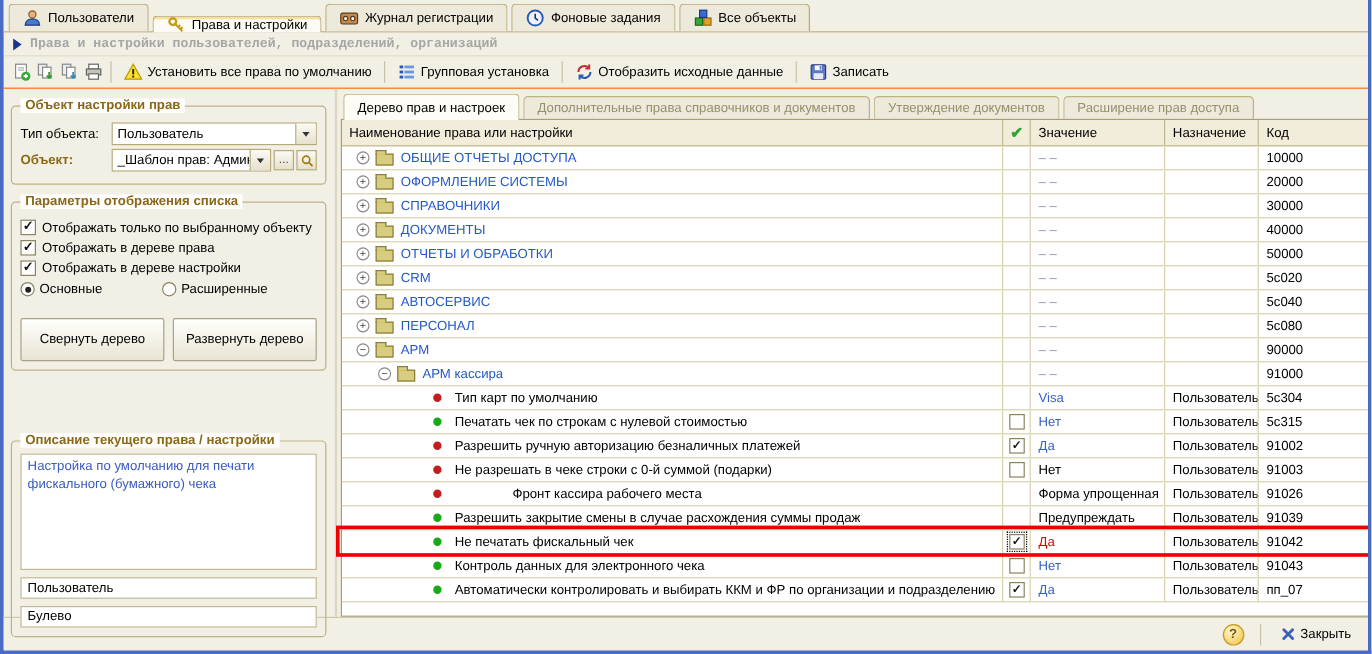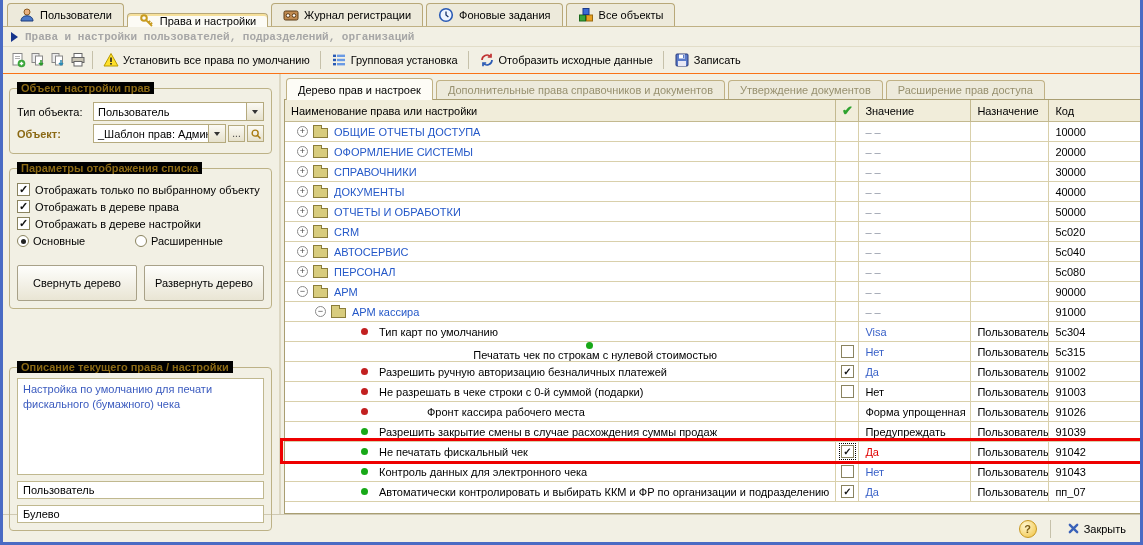--- a/index.html
+++ b/index.html
@@ -26,21 +26,21 @@
   .tbtn { display:flex; align-items:center; gap:4px; padding:2px 5px; border:1px solid transparent; border-radius:2px; white-space:nowrap; }
   .tsep { width:1px; height:18px; background:#c6c1aa; margin:0 4px; }
 
   
   .content { display:flex; height:440px; }
   .left { width:278px; padding:6px 7px 0 6px; border-right:2px solid #dcd7c2; }
   .main { flex:1; display:flex; flex-direction:column; padding:3px 4px 0 3px; }
 
   
   .group { border:1px solid #bdb287; border-radius:4px; position:relative; padding:10px 7px 7px; }
-  .gtitle { position:absolute; top:-7px; left:7px; background:#000000; padding:0 4px; color:#8b6914; font-weight:bold; white-space:nowrap; }
+  .gtitle { position:absolute; top:-7px; left:7px; background:#ffffff; padding:0 4px; color:#8b6914; font-weight:bold; white-space:nowrap; }
   .frow { display:flex; align-items:center; margin:3px 0; }
   .flabel { width:76px; flex:none; }
   .flabel.brown { color:#8b6914; font-weight:bold; }
   .combo { flex:1; display:flex; align-items:center; border:1px solid #b5aa7e; background:#fff; height:19px; min-width:0; }
   .combo .val { flex:1; padding:0 4px; white-space:nowrap; overflow:hidden; }
   .sqbtn { width:17px; height:17px; flex:none; background:linear-gradient(#fbfaf4,#e6e1cd); border:1px solid #b5aa7e; display:flex; align-items:center; justify-content:center; font-size:8px; color:#444; }
   .combo .sqbtn { border:none; border-left:1px solid #b5aa7e; height:100%; }
   .dar { width:0; height:0; border-left:3.5px solid transparent; border-right:3.5px solid transparent; border-top:4px solid #333; }
 
   .chkrow { display:flex; align-items:center; gap:5px; margin:4px 0; }
@@ -472,21 +472,21 @@
                 <span>Тип карт по умолчанию</span>
               </div>
               <div class="td c-chk" style="justify-content: center;"></div>
               <div class="td c-val">
                 <span style="color: rgb(58, 98, 200);">Visa</span>
               </div>
               <div class="td c-asg">Пользователь</div>
               <div class="td c-code">5c304</div>
             </div>
             <div class="trow">
-              <div class="td c-name" style="padding-left: 76px; flex-direction: column;">
+              <div class="td c-name" style="padding-left: 76px;">
                 <span class="blt" style="background: rgb(24, 168, 24);"></span>
                 <span>Печатать чек по строкам с нулевой стоимостью</span>
               </div>
               <div class="td c-chk" style="justify-content: center;">
                 <span class="cbox"></span>
               </div>
               <div class="td c-val">
                 <span style="color: rgb(58, 98, 200);">Нет</span>
               </div>
               <div class="td c-asg">Пользователь</div>

